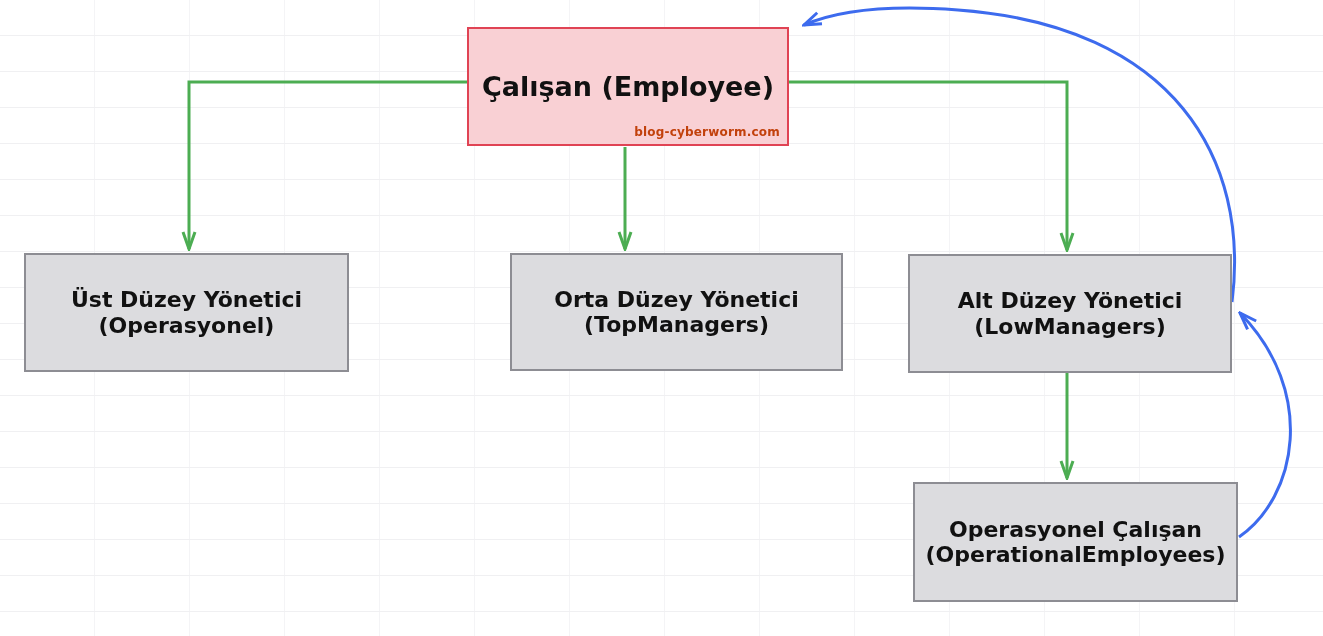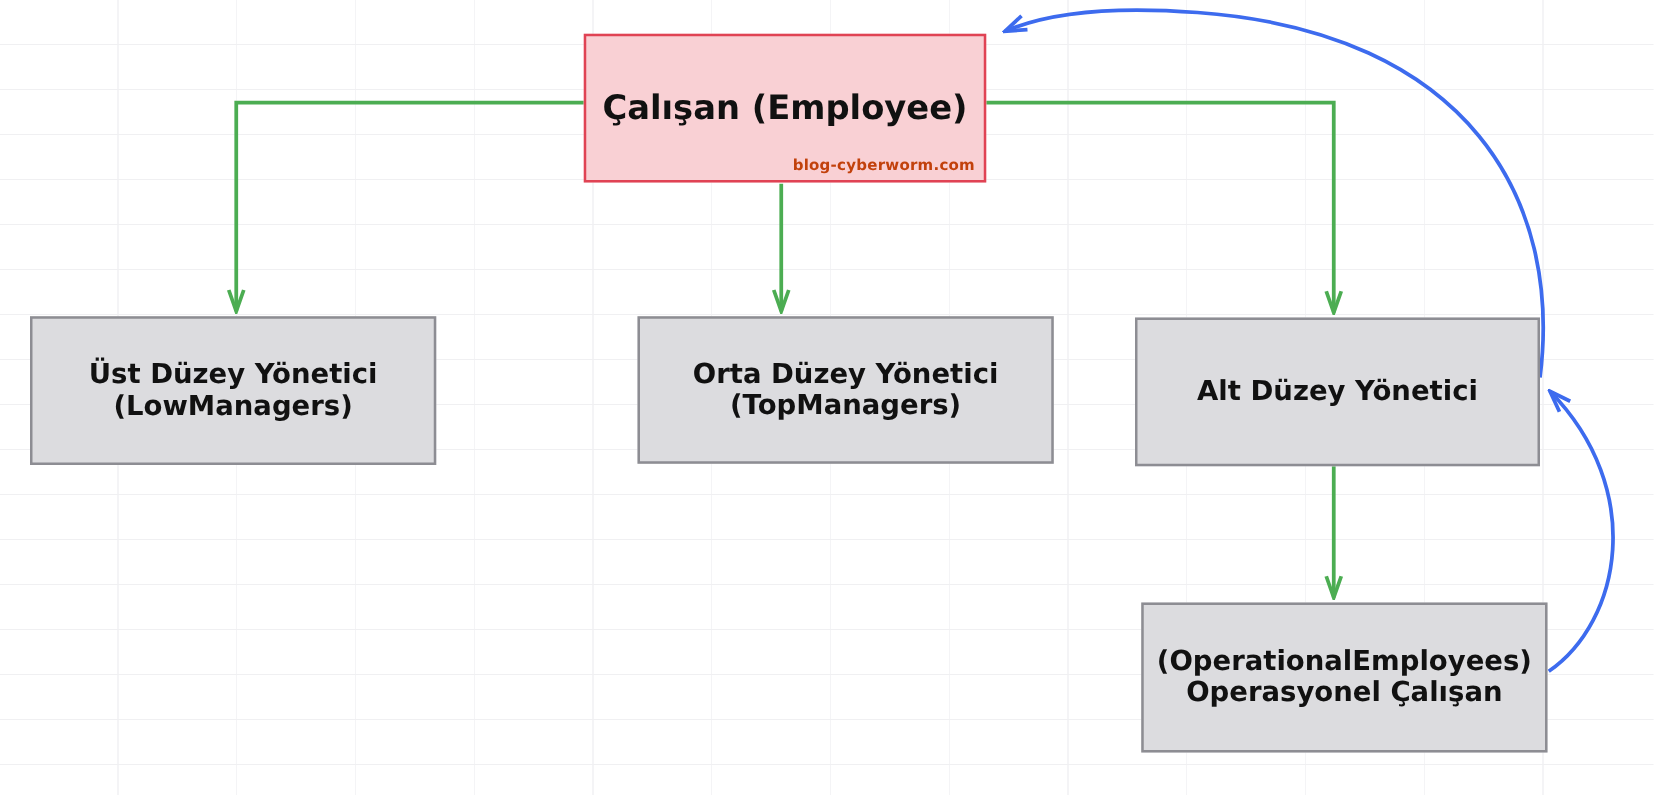--- a/index.html
+++ b/index.html
@@ -77,30 +77,31 @@
     <path class="edge edge-blue" marker-end="url(#arrow-blue)" d="M 1239 537 C 1297 497 1317 392 1240 313"></path>
   </svg>
 
   <div class="node node-employee" id="node-employee">
     <span>Çalışan (Employee)</span>
     <span class="watermark">blog-cyberworm.com</span>
   </div>
 
   <div class="node node-gray" id="node-top">
     <span>Üst Düzey Yönetici</span>
-    <span>(LowManagers)</span>
+    <span>(Operasyonel)</span>
   </div>
 
   <div class="node node-gray" id="node-mid">
     <span>Orta Düzey Yönetici</span>
     <span>(TopManagers)</span>
   </div>
 
   <div class="node node-gray" id="node-low">
     <span>Alt Düzey Yönetici</span>
+    <span>(LowManagers)</span>
   </div>
 
   <div class="node node-gray" id="node-operational">
+    <span>Operasyonel Çalışan</span>
     <span>(OperationalEmployees)</span>
-    <span>Operasyonel Çalışan</span>
   </div>
 
 </div>
 
 </body></html>

